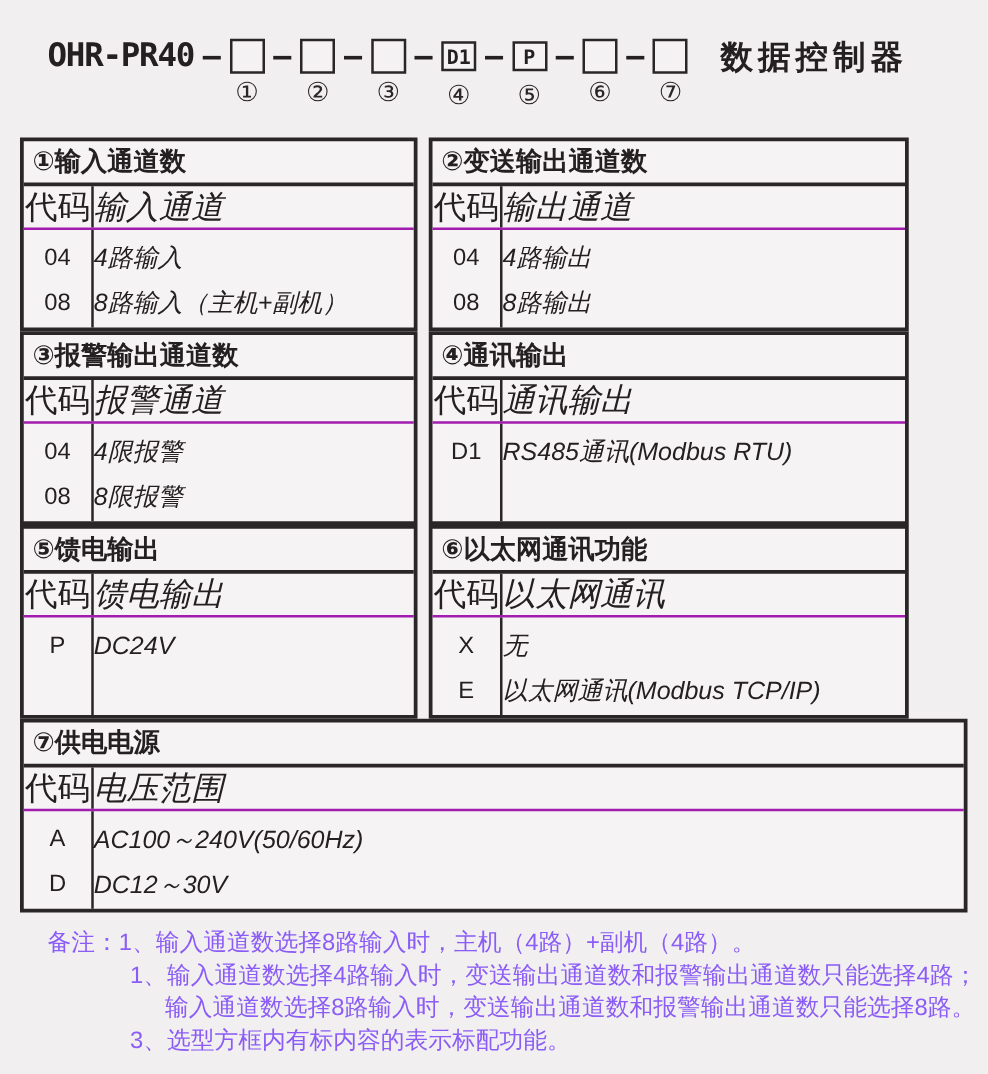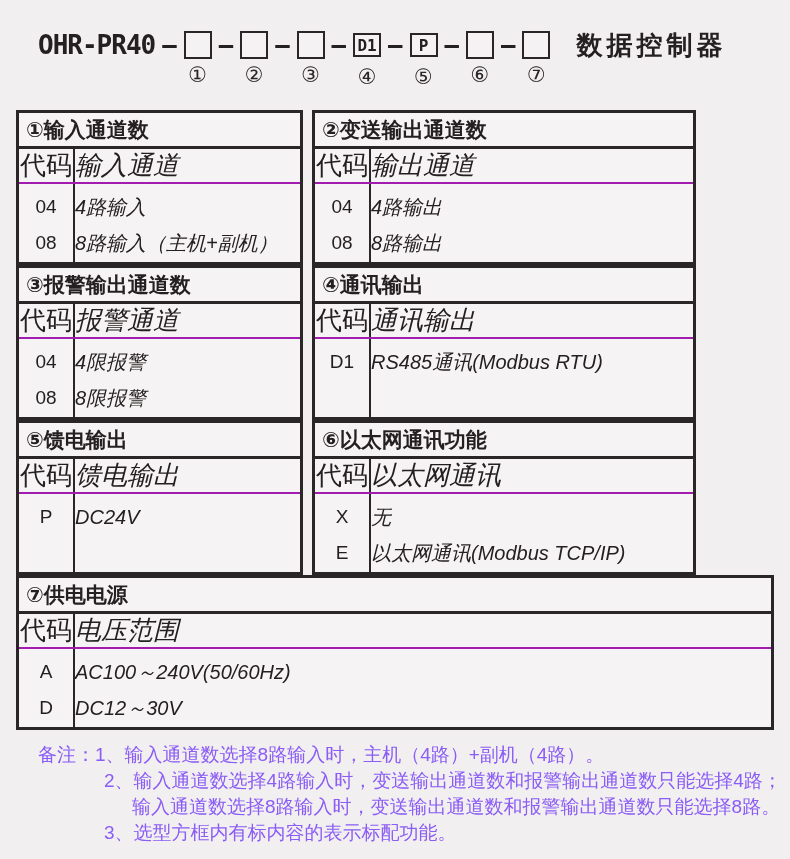--- a/index.html
+++ b/index.html
@@ -36,21 +36,21 @@
     font-size:21px; line-height:21px; color:#2a2526;
   }
   .product-name {
     font-size:26px; font-weight:bold; margin-left:26px;
     letter-spacing:4px; white-space:nowrap;
   }
 
   
   .tables { width:758px; margin:10px 0 0 16px; }
   .grid { display:flex; gap:9px; }
-  .col-left { width:287px; flex:none; }
+  .col-left { width:318px; flex:none; }
   .col-right { width:384px; flex:none; }
   .section { border:3px solid #2a2526; background:#f5f3f3; }
   .sec-title {
     height:33px; line-height:33px; padding-left:7px;
     font-size:21px; font-weight:bold;
     border-bottom:3px solid #2a2526; white-space:nowrap;
   }
   .sec-head { display:flex; height:33px; line-height:33px; font-size:26px;
     border-bottom:2px solid #a21caf; }
   .code-col { width:56px; flex:none; border-right:2px solid #2a2526; text-align:center; box-sizing:border-box; }
@@ -258,21 +258,21 @@
       </div>
     </div>
   </div>
 
   <div class="notes">
     <div class="note-row">
       <span class="note-label">备注：</span>
       <span>1、输入通道数选择8路输入时，主机（4路）+副机（4路）。</span>
     </div>
     <div class="note-row ind-1">
-      <span>2、输入通道数选择4路输入时，变送输出通道数和报警输出通道数只能选择4路；</span>
+      <span>1、输入通道数选择4路输入时，变送输出通道数和报警输出通道数只能选择4路；</span>
     </div>
     <div class="note-row ind-2">
       <span>输入通道数选择8路输入时，变送输出通道数和报警输出通道数只能选择8路。</span>
     </div>
     <div class="note-row ind-1">
       <span>3、选型方框内有标内容的表示标配功能。</span>
     </div>
   </div>
 
 </div>

